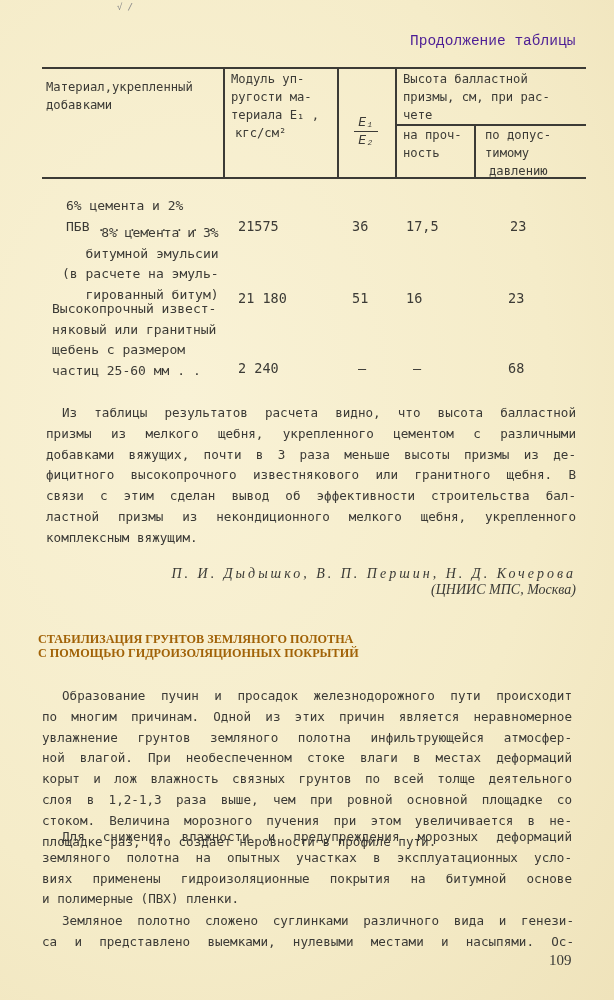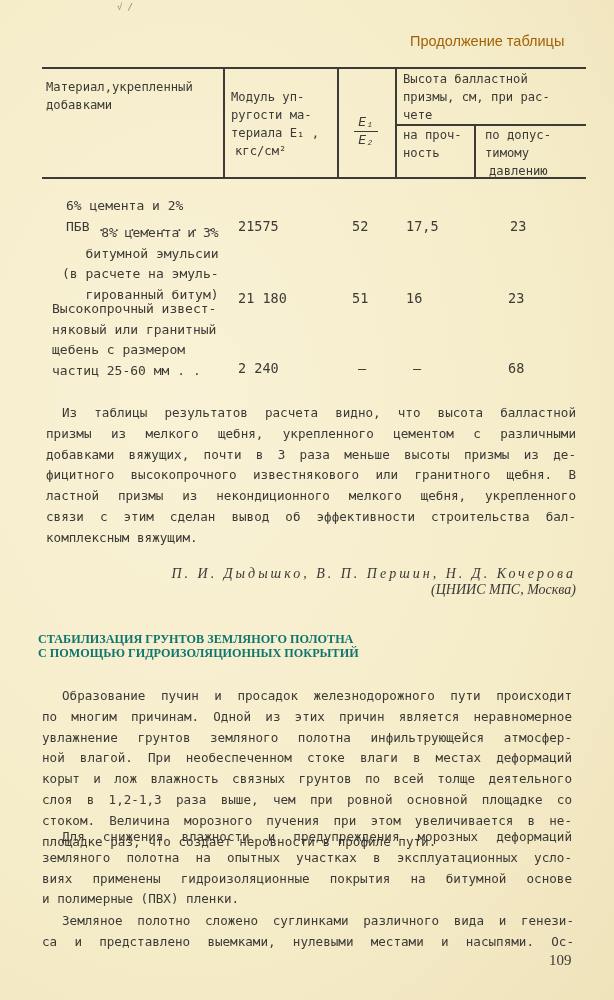--- a/index.html
+++ b/index.html
@@ -5,34 +5,34 @@
   html, body { margin: 0; padding: 0; }
   body {
     width: 614px; height: 1000px; position: relative; overflow: hidden;
     background: #f7efcf;
     background-image: radial-gradient(ellipse at 30% 40%, #f9f2d6 0%, #f5ecc9 60%, #efe3bb 100%);
     color: #3b3a36;
     font-family: "DejaVu Sans Mono", "Liberation Mono", monospace;
   }
   .abs { position: absolute; white-space: nowrap; }
   .marks { left: 117px; top: 2px; font-size: 9px; color: #8a8a8a; font-style: italic; }
-  .cont { left: 410px; top: 33px; font-family: Liberation Sans, sans-serif; font-size: 14.5px; color: #a16207; }
+  .cont { left: 410px; top: 33px; font-family: Liberation Mono, monospace; font-size: 14.5px; color: #4c1d95; }
   .hl { position: absolute; height: 1.6px; background: #3c3b36; }
   .vl { position: absolute; width: 1.6px; background: #3c3b36; }
   .hd { position: absolute; font-family: "DejaVu Sans Mono", "Liberation Mono", monospace; font-size: 12.2px; line-height: 18px; color: #3c3b36; }
   .cell { position: absolute; font-family: "DejaVu Sans Mono", "Liberation Mono", monospace; font-size: 13px; line-height: 20.5px; color: #3c3b36; white-space: nowrap; }
   .num { position: absolute; font-family: "DejaVu Sans Mono", "Liberation Mono", monospace; font-size: 13.5px; color: #3c3b36; }
   .frac { position: absolute; left: 346px; top: 115px; width: 40px; text-align: center; font-family: Liberation Mono, monospace; font-style: italic; font-size: 13px; color:#3c3b36; }
   .frac .bar { display:block; height:1.2px; background:#3c3b36; margin: 1px 8px; }
   .para { position: absolute; left: 46px; width: 530px; font-family: "DejaVu Sans Mono", "Liberation Mono", monospace; font-size: 12.6px; line-height: 20.8px; color: #3b3a36; text-align: justify; }
   .para .ln { display: block; white-space: nowrap; text-align-last: justify; }
   .para .ln.last { text-align-last: left; }
   .authors { position: absolute; right: 38px; top: 566px; text-align: right; font-family: "Liberation Serif", "DejaVu Serif", serif; font-style: italic; font-size: 14px; line-height: 16px; color: #3a3a36; }
   .authors .spaced { letter-spacing: 3px; }
-  .title { position: absolute; left: 38px; top: 632px; font-family: "Liberation Serif", "DejaVu Serif", serif; font-weight: bold; font-size: 12.2px; line-height: 14px; color: #0f766e; }
+  .title { position: absolute; left: 38px; top: 632px; font-family: "Liberation Serif", "DejaVu Serif", serif; font-weight: bold; font-size: 12.2px; line-height: 14px; color: #a16207; }
   .pageno { position: absolute; left: 549px; top: 952px; font-family: "Liberation Serif", "DejaVu Serif", serif; font-size: 15px; color: #3a3a36; }
 </style>
 </head>
 <body>
 
 <div class="abs marks">√ /</div>
 <div class="abs cont">Продолжение таблицы</div>
 
 <div>
   <div class="hl" style="left:42px; top:67px; width:544px;"></div>
@@ -40,21 +40,21 @@
   <div class="hl" style="left:396px; top:124px; width:190px;"></div>
   <div class="vl" style="left:223px; top:67px; height:111px;"></div>
   <div class="vl" style="left:337px; top:67px; height:111px;"></div>
   <div class="vl" style="left:395px; top:67px; height:111px;"></div>
   <div class="vl" style="left:474px; top:124px; height:54px;"></div>
 
   <div class="hd" style="left:46px; top:78px;">
     <div>Материал,укрепленный</div>
     <div>добавками</div>
   </div>
-  <div class="hd" style="left:231px; top:70px;margin-top:18px;">
+  <div class="hd" style="left:231px; top:70px;">
     <div>Модуль уп-</div>
     <div>ругости ма-</div>
     <div>териала E₁ ,</div>
     <div style="padding-left:4px;">кгс/см²</div>
   </div>
   <div class="frac">
     <span>E₁</span>
     <span class="bar"></span>
     <span>E₂</span>
   </div>
@@ -71,21 +71,21 @@
     <div>по допус-</div>
     <div>тимому</div>
     <div style="padding-left:4px;">давлению</div>
   </div>
 
   <div class="cell" style="left:66px; top:196px;">
     <div>6% цемента и 2%</div>
     <div>ПБВ . . . . . . . .</div>
   </div>
   <div class="num" style="left:238px; top:218px;">21575</div>
-  <div class="num" style="left:352px; top:218px;">52</div>
+  <div class="num" style="left:352px; top:218px;">36</div>
   <div class="num" style="left:406px; top:218px;">17,5</div>
   <div class="num" style="left:510px; top:218px;">23</div>
 
   <div class="cell" style="left:66px; top:223px;text-align:right;">
     <div>8% цемента и 3%</div>
     <div>битумной эмульсии</div>
     <div style="margin-left:-4px;">(в расчете на эмуль-</div>
     <div>гированный битум)</div>
   </div>
   <div class="num" style="left:238px; top:290px;">21 180</div>
@@ -103,22 +103,22 @@
   <div class="num" style="left:358px; top:360px;">–</div>
   <div class="num" style="left:413px; top:360px;">–</div>
   <div class="num" style="left:508px; top:360px;">68</div>
 </div>
 
 <div class="para" style="top:403px; left:46px; width:530px;">
   <span class="ln" style="padding-left:16px;">Из таблицы результатов расчета видно, что высота   балластной</span>
   <span class="ln">призмы из мелкого щебня, укрепленного цементом с    различными</span>
   <span class="ln">добавками вяжущих, почти в 3 раза меньше высоты призмы из  де-</span>
   <span class="ln">фицитного высокопрочного известнякового или гранитного щебня.  В</span>
+  <span class="ln">связи с этим сделан вывод об эффективности строительства    бал-</span>
   <span class="ln">ластной призмы из некондиционного мелкого щебня,    укрепленного</span>
-  <span class="ln">связи с этим сделан вывод об эффективности строительства    бал-</span>
   <span class="ln last">комплексным вяжущим.</span>
 </div>
 
 <div class="authors">
   <div class="spaced">П. И. Дыдышко, В. П. Першин, Н. Д. Кочерова</div>
   <div>(ЦНИИС МПС, Москва)</div>
 </div>
 
 <div class="title">
   <div>СТАБИЛИЗАЦИЯ ГРУНТОВ ЗЕМЛЯНОГО ПОЛОТНА</div>

